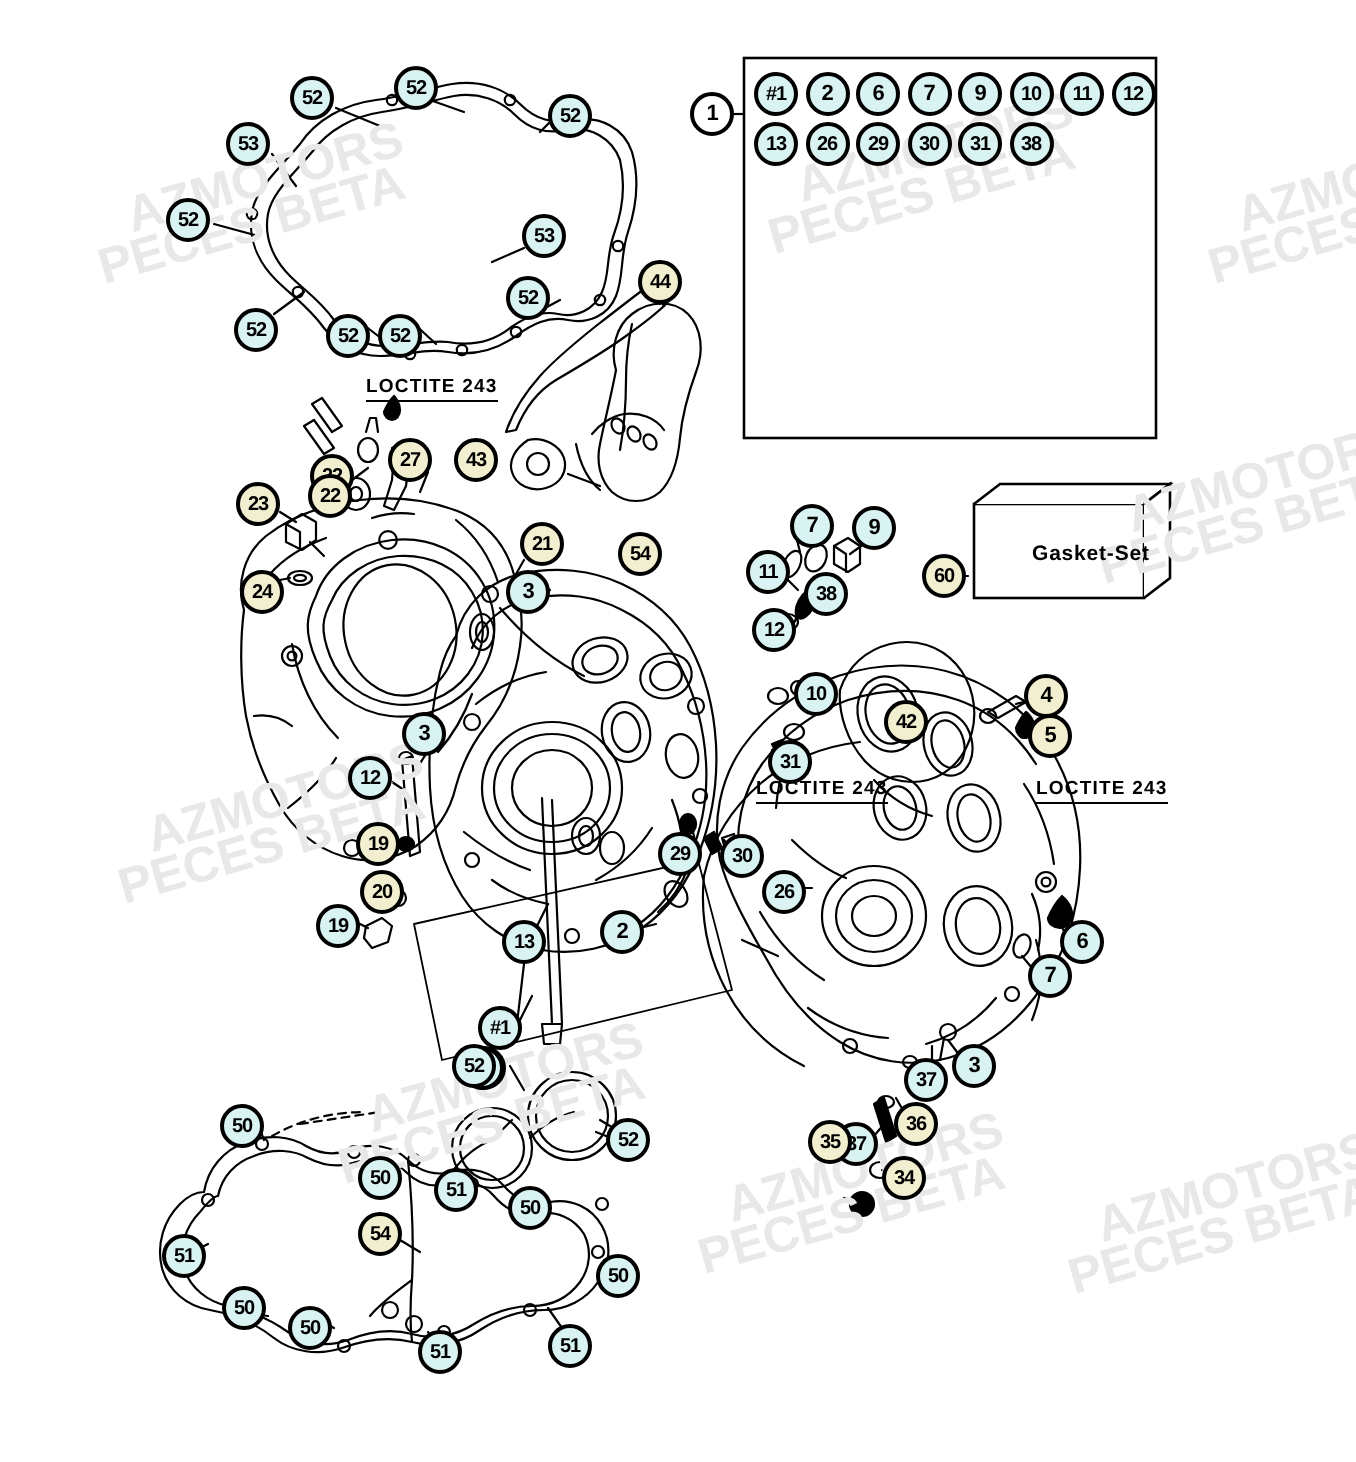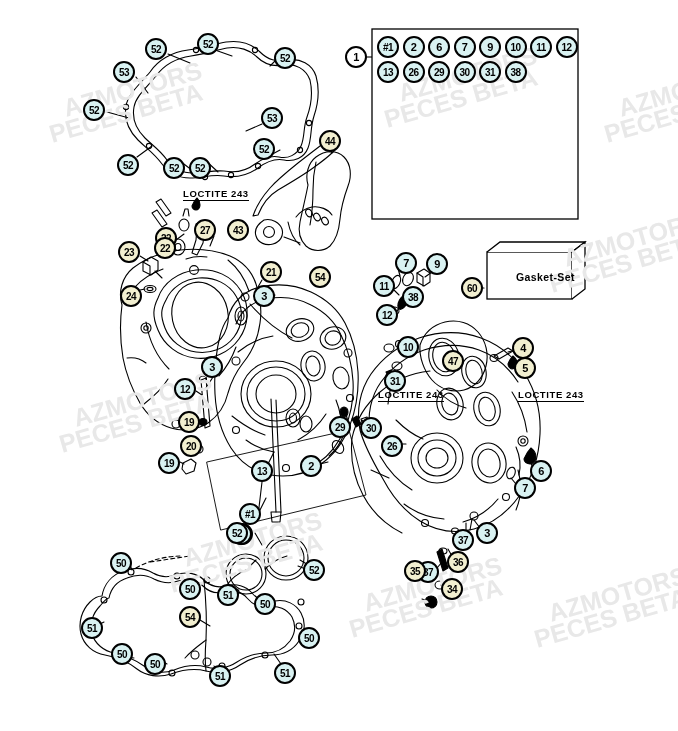--- a/index.html
+++ b/index.html
@@ -515,21 +515,21 @@
       <div class="callout hl-y small" style="left: 271px; top: 272px;">21</div>
       <div class="callout hl-y small" style="left: 320px; top: 277px;">54</div>
       <div class="callout hl-c" style="left: 264px; top: 296px;">3</div>
       <div class="callout hl-c" style="left: 406px; top: 263px;">7</div>
       <div class="callout hl-c" style="left: 437px; top: 264px;">9</div>
       <div class="callout hl-c small" style="left: 384px; top: 286px;">11</div>
       <div class="callout hl-c small" style="left: 413px; top: 297px;">38</div>
       <div class="callout hl-c small" style="left: 387px; top: 315px;">12</div>
       <div class="callout hl-y small" style="left: 472px; top: 288px; text-align: center;">60</div>
       <div class="callout hl-c small" style="left: 408px; top: 347px;">10</div>
-      <div class="callout hl-y small" style="left: 453px; top: 361px;">47</div>
+      <div class="callout hl-y small" style="left: 453px; top: 361px;">42</div>
       <div class="callout hl-y" style="left: 523px; top: 348px;">4</div>
       <div class="callout hl-y" style="left: 525px; top: 368px;">5</div>
       <div class="callout hl-c small" style="left: 395px; top: 381px;">31</div>
       <div class="callout hl-c" style="left: 212px; top: 367px;">3</div>
       <div class="callout hl-c small" style="left: 185px; top: 389px;">12</div>
       <div class="callout hl-y small" style="left: 189px; top: 422px;">19</div>
       <div class="callout hl-y small" style="left: 191px; top: 446px;">20</div>
       <div class="callout hl-c small" style="left: 169px; top: 463px;">19</div>
       <div class="callout hl-c small" style="left: 340px; top: 427px;">29</div>
       <div class="callout hl-c small" style="left: 371px; top: 428px;">30</div>

